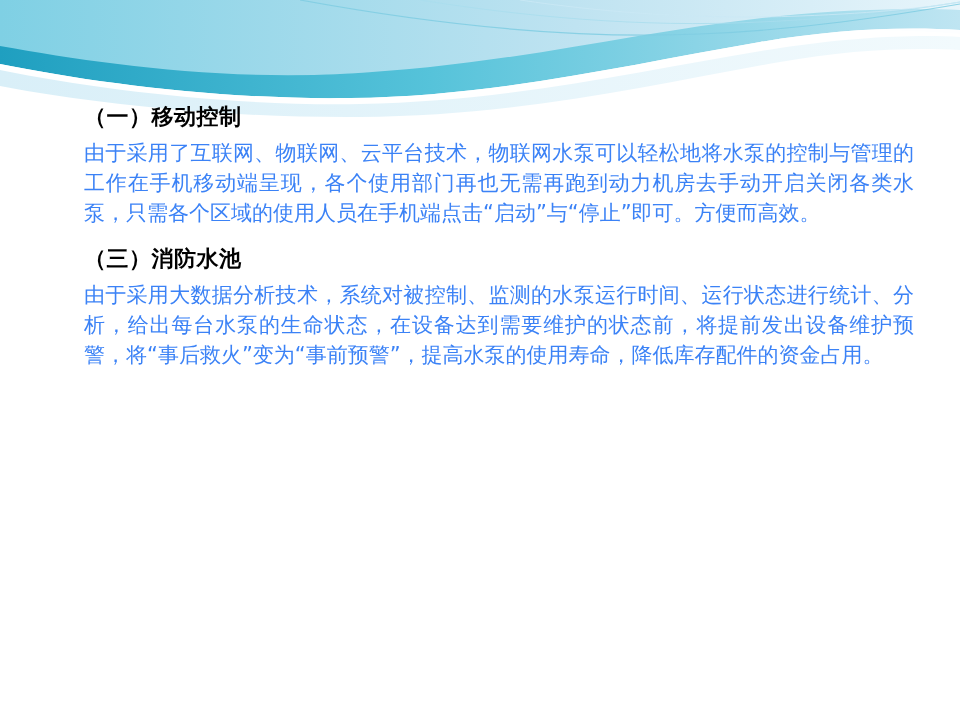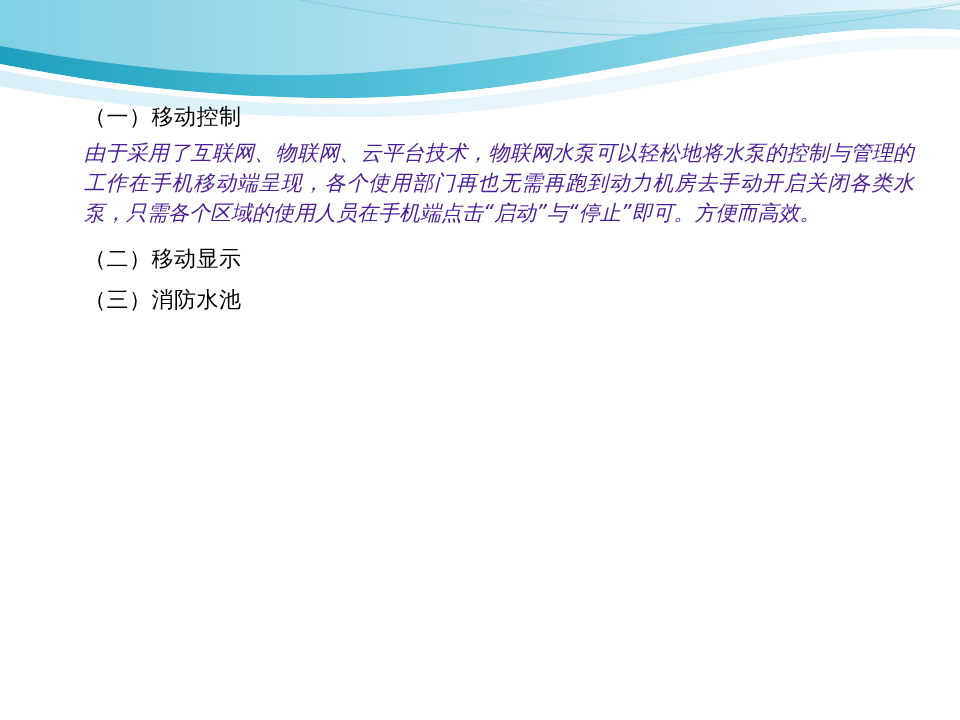--- a/index.html
+++ b/index.html
@@ -31,34 +31,33 @@
   }
   .content {
     position: absolute;
     top: 100px;
     left: 0;
     width: 960px;
     padding: 0;
   }
   .heading {
     font-size: 22px;
-    font-weight: normal;
+    font-weight: bold;
     color: #000000;
     margin: 0 0 6px 84px;
     letter-spacing: 0.5px;
     line-height: 1.5;
   }
   .para {
     font-size: 21px;
-    color: #4c1d95;
+    color: #3b82f6;
     margin: 0 46px 14px 84px;
     line-height: 1.42;
     text-align: justify;
     text-justify: inter-ideograph;
-    font-style: italic;
   }
   .para .uline {
     text-decoration: underline;
     text-underline-offset: 2px;
   }
   .block {
     margin-bottom: 8px;
   }
 </style>
 </head>
@@ -104,21 +103,23 @@
   <div class="content">
 
     <div class="block">
       <div class="heading">（一）移动控制</div>
       <div class="para">
         <span>由于采用了互联网、物联网、云平台技术，物联网水泵可以轻松地将水泵的控制与管理的工作在手机移动端呈现，各个使用部门再也无需再跑到动力机房去手动开启关闭各类水泵，只需各个区域的使用人员在手机端点击“启动”与“停止”即可。方便而高效。</span>
       </div>
     </div>
 
     <div class="block">
-      <div class="heading">（二）移动显示</div>
     </div>
 
     <div class="block">
       <div class="heading">（三）消防水池</div>
+      <div class="para">
+        <span>由于采用大数据分析技术，系统对被控制、监测的水泵运行时间、运行状态进行统计、分析，给出每台水泵的生命状态，在设备达到需要维护的状态前，将提前发出设备维护预警，将“事后救火”变为“事前预警”，提高水泵的使用寿命，降低库存配件的资金占用。</span>
+      </div>
     </div>
 
   </div>
 </div>
 
 </body></html>

